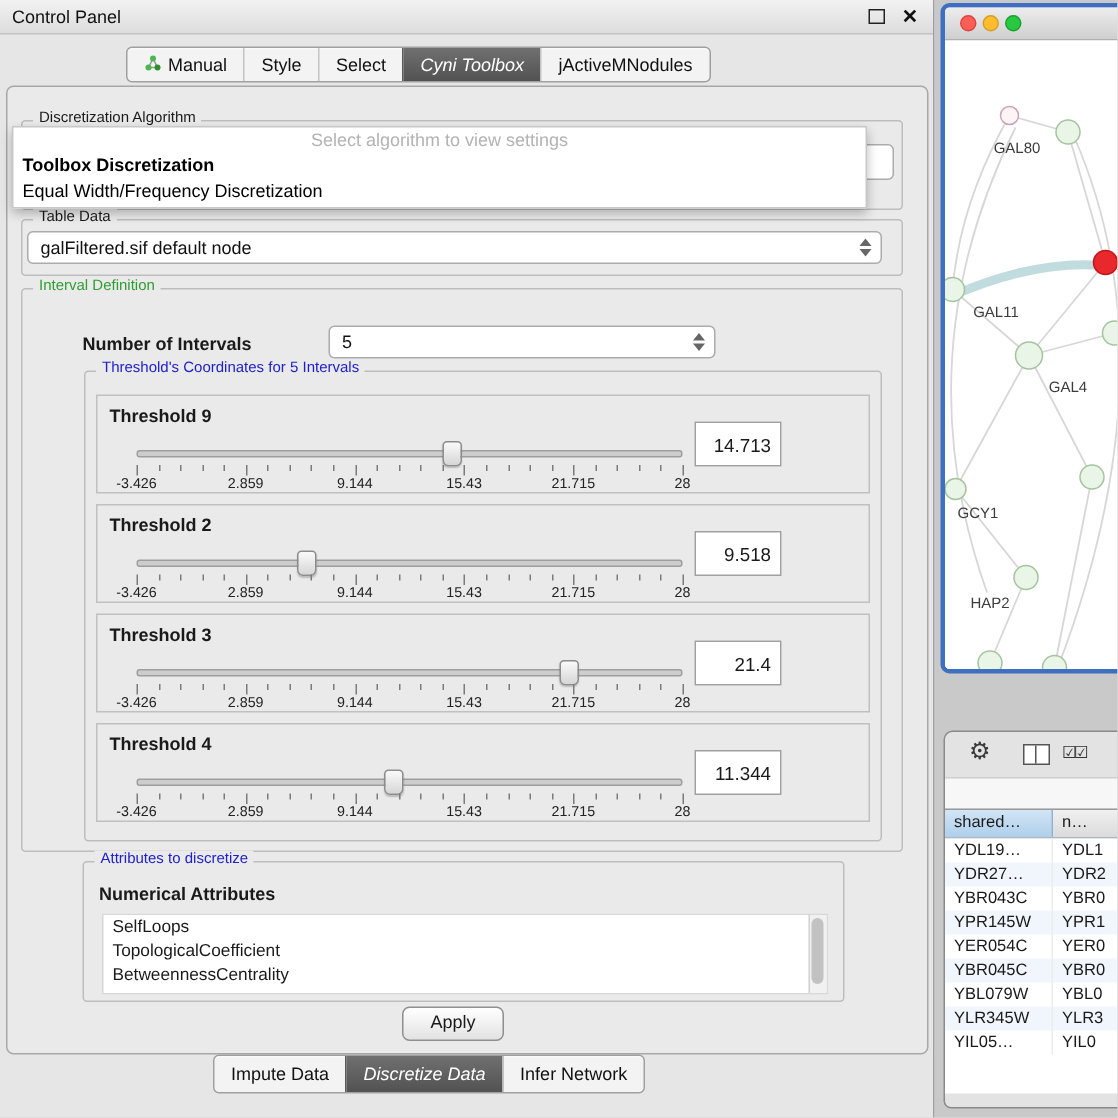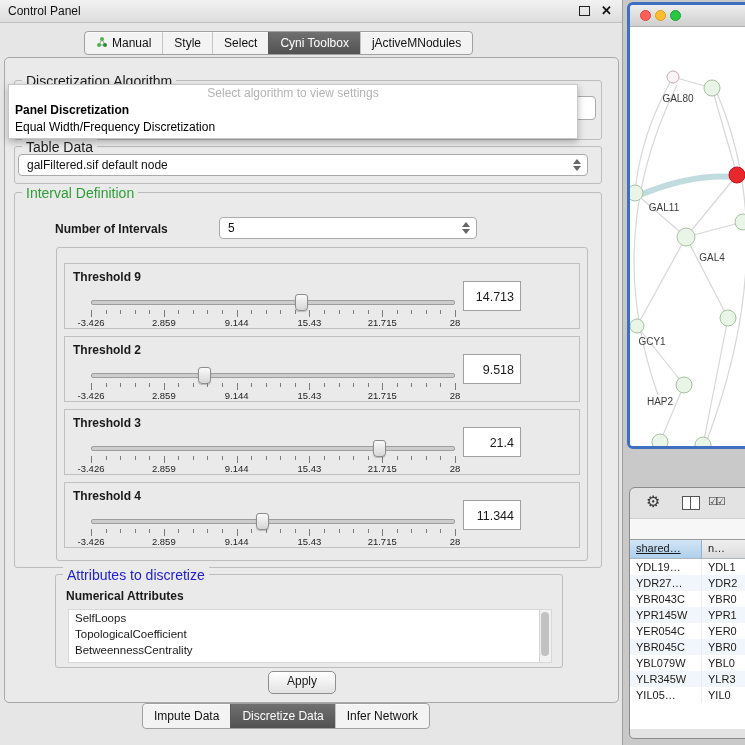--- a/index.html
+++ b/index.html
@@ -15,31 +15,31 @@
   .cp-btns{position:absolute;right:10px;top:4px;display:flex;gap:11px;align-items:center;}
   .restore-box{width:9px;height:8px;border:1.5px solid #222;display:inline-block;}
   .close-x{font-size:13px;font-weight:bold;color:#111;line-height:13px;}
 
   
   .seg{position:absolute;display:flex;height:22px;border:1px solid #a0a0a0;border-radius:4px;
     background:#f3f3f3;overflow:hidden;font-size:12px;box-shadow:0 1px 0 rgba(255,255,255,.6) inset;}
   .seg-item{display:flex;align-items:center;gap:4px;padding:0 11px;border-left:1px solid #c4c4c4;
     color:#111;white-space:nowrap;cursor:default;}
   .seg-item:first-child{border-left:none;}
-  .seg-item.sel{background:linear-gradient(#707070,#525252);color:#fff;border-left-color:#5a5a5a;}
+  .seg-item.sel{background:linear-gradient(#707070,#525252);color:#fff;border-left-color:#5a5a5a;font-style:italic;}
   .seg-top{left:84px;top:31px;}
   .seg-bottom{left:142px;top:703px;height:24px;}
 
   .panel-outer{position:absolute;left:4px;top:57px;width:613px;height:644px;
     border:1px solid #a8a8a8;border-radius:5px;background:#eaeaea;}
 
   
   .group{position:absolute;border:1px solid #bdbdbd;border-radius:3px;}
   .legend{position:absolute;top:-8px;left:7px;background:#eaeaea;padding:0 4px;
-    font-size:14px;white-space:nowrap;}
+    font-size:10px;white-space:nowrap;}
   .legend.green{color:#2e9e33;}
   .legend.blue{color:#2121cc;}
 
   
   .combo{position:absolute;background:#fff;border:1px solid #ababab;border-radius:4px;
     font-size:12px;line-height:20px;padding-left:8px;color:#111;height:22px;box-sizing:border-box;}
   .spin{position:absolute;right:5px;top:4px;width:9px;}
   .spin .up{display:block;width:0;height:0;border-left:4px solid transparent;
     border-right:4px solid transparent;border-bottom:5px solid #666;margin-bottom:2px;}
   .spin .dn{display:block;width:0;height:0;border-left:4px solid transparent;
@@ -112,21 +112,21 @@
   .tw-toolbar{position:relative;height:30px;}
   .gear{position:absolute;left:16px;top:5px;font-size:16px;color:#3a3a3a;line-height:18px;}
   .cols-icon{position:absolute;left:52px;top:8px;width:16px;height:12px;background:#fff;
     border:1px solid #555;}
   .cols-icon::after{content:"";position:absolute;left:7px;top:0;bottom:0;width:1px;background:#555;}
   .checks{position:absolute;left:78px;top:7px;font-size:11px;letter-spacing:-2px;color:#333;}
   .tw-spacer{height:20px;background:#f7f7f7;border-top:1px solid #cfcfcf;}
   .thead{display:flex;height:18px;border-top:1px solid #9a9a9a;border-bottom:1px solid #aeb6bd;
     font-size:11px;}
   .hc{line-height:17px;padding-left:6px;box-sizing:border-box;white-space:nowrap;overflow:hidden;}
-  .hc1{width:72px;background:linear-gradient(#d2e5f6,#aecfeb);border-right:1px solid #90b3d0;text-decoration:underline;}
+  .hc1{width:72px;background:linear-gradient(#d2e5f6,#aecfeb);border-right:1px solid #90b3d0;}
   .hc2{flex:1;background:linear-gradient(#f0f0f0,#dbdbdb);}
   .tbody{background:#fff;height:170px;overflow:hidden;}
   .trow{display:flex;height:16px;font-size:11px;}
   .trow.alt{background:#f1f6fc;}
   .tcell{line-height:16px;padding-left:6px;white-space:nowrap;overflow:hidden;box-sizing:border-box;}
   .tcell.c0{width:72px;border-right:1px solid #ececec;}
   .tcell.c1{flex:1;}
 </style>
 </head>
 <body>
@@ -167,21 +167,21 @@
 
   <div class="panel-outer"></div>
 
   <div class="group" style="left:14px;top:80px;width:586px;height:58px;">
     <span class="legend">Discretization Algorithm</span>
   </div>
   <div class="algo-frag"></div>
 
   <div class="popup">
     <div class="hdr">Select algorithm to view settings</div>
-    <div class="item b">Panel Discretization</div>
+    <div class="item b">Toolbox Discretization</div>
     <div class="item">Equal Width/Frequency Discretization</div>
   </div>
 
   <div class="group" style="left:14px;top:146px;width:586px;height:36px;">
     <span class="legend">Table Data</span>
     <div class="combo" style="left:3px;top:7px;width:570px;">
       <span>galFiltered.sif default node</span>
       <span class="spin">
           <i class="up"></i>
           <i class="dn"></i>
@@ -195,20 +195,21 @@
     <div style="position:absolute;left:40px;top:29px;font-size:12px;font-weight:bold;">Number of Intervals</div>
     <div class="combo" style="left:204px;top:24px;width:258px;">
       <span>5</span>
       <span class="spin">
           <i class="up"></i>
           <i class="dn"></i>
         </span>
     </div>
 
     <div class="group" style="left:41px;top:54px;width:530px;height:312px;">
+      <span class="legend blue">Threshold's Coordinates for 5 Intervals</span>
 
       <div class="th-block t0">
         <div class="th-label">Threshold 9</div>
         <div class="slider">
           <div class="track"></div>
           <div class="thumb" style="left: 57.7197%;"></div>
         </div>
         <div class="tickmarks">
             <div class="tick major" style="left: 0%;"></div>
             <div class="tick" style="left: 4%;"></div>

